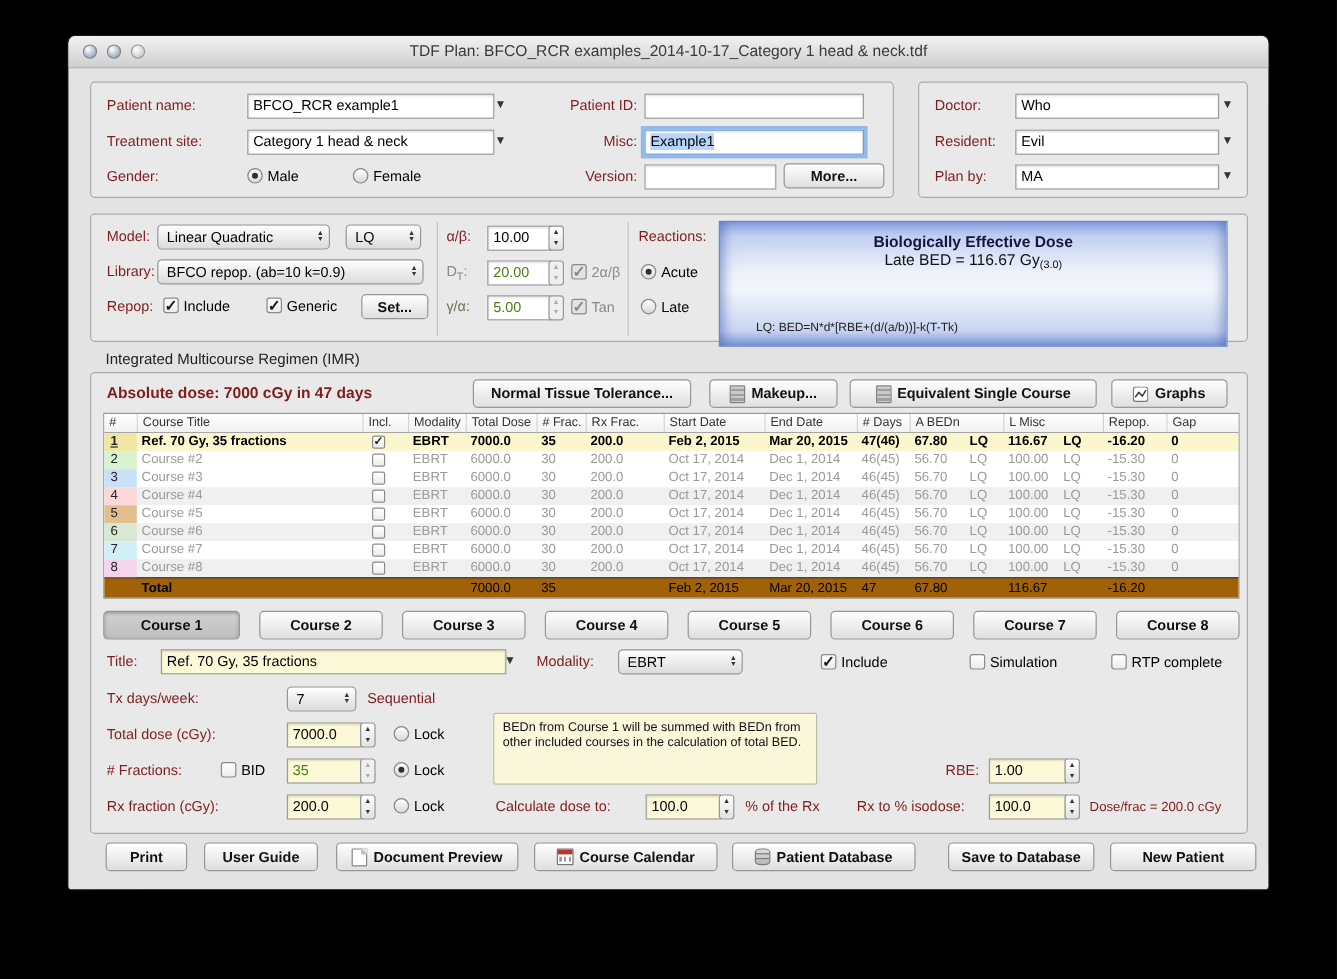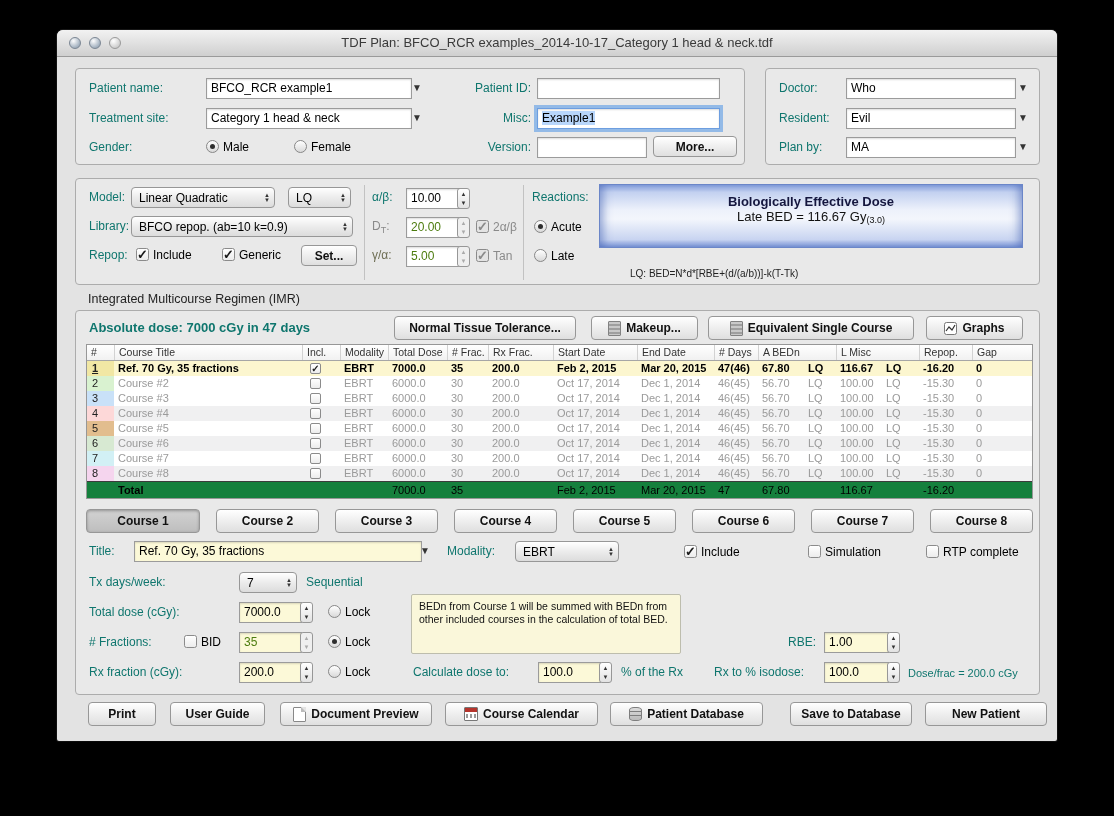--- a/index.html
+++ b/index.html
@@ -7,21 +7,21 @@
   .abs{position:absolute;}
   .window{position:absolute;left:57px;top:30px;width:1000px;height:711px;background:#e3e3e3;
     border-radius:6px 6px 2px 2px;box-shadow:0 18px 50px rgba(0,0,0,.95),0 0 0 1px #1c1c1c;}
   .titlebar{position:absolute;left:0;top:0;width:100%;height:26px;border-radius:6px 6px 0 0;
     background:linear-gradient(#f2f2f2,#cfcfcf);border-bottom:1px solid #9a9a9a;}
   .tl-btn{position:absolute;top:7px;width:12px;height:12px;border-radius:50%;
     background:radial-gradient(circle at 35% 30%,#fdfdfd,#a9b6c4 65%,#8493a2);border:1px solid #7c8794;box-sizing:border-box;}
   .tl-btn.b3{background:radial-gradient(circle at 35% 30%,#fff,#d2d2d2 65%,#b6b6b6);border-color:#9a9a9a;}
   .wtitle{position:absolute;left:0;right:0;top:5px;text-align:center;font-size:13px;color:#3a3a3a;}
   .gbox{position:absolute;border:1px solid #acacac;border-radius:4px;background:#e9e9e9;box-sizing:border-box;}
-  .lab{position:absolute;font-size:12px;color:#0f766e;line-height:20px;white-space:nowrap;}
+  .lab{position:absolute;font-size:12px;color:#7f1d1d;line-height:20px;white-space:nowrap;}
   .lab.r{text-align:right;}
   .lab.gray{color:#8a8a8a;}
   .lab.olive{color:#6e6e54;}
   .small-lab{font-size:11px;}
   .field{position:absolute;height:19px;line-height:19px;background:#fff;border:1px solid #9b9b9b;
     font-size:12px;padding:0 4px;box-shadow:inset 0 1px 2px rgba(0,0,0,.14);box-sizing:content-box;white-space:nowrap;overflow:hidden;}
   .field.yellow{background:#fcf9d8;}
   .field.dis{color:#4d7c0f;}
   .focusring{box-shadow:0 0 0 3px rgba(110,165,230,.7), inset 0 1px 2px rgba(0,0,0,.14);border-color:#6d9ee0;}
   .seltext{background:#b8d6fb;}
@@ -67,21 +67,21 @@
   .trow{height:15px;}
   .trow .td{color:#9a9a9a;}
   .trow.sel .td{color:#000;font-weight:700;}
   .trow.sel .numtext{text-decoration:underline;}
   .c-num{padding-left:5px;color:#222 !important;font-weight:400;}
   .trow.sel .c-num{font-weight:700;}
   .c-incl{display:flex;align-items:center;justify-content:flex-start;padding-left:8px;}
   .cb.rowcb{position:relative;width:11px;height:11px;font-size:10px;line-height:11px;border-radius:2px;}
   .c-ab,.c-lb{display:flex;}
   .c-abv,.c-lbv{width:46px;display:inline-block;}
-  .totrow{border-top:1px solid #3c3c3c;background:#15803d;}
+  .totrow{border-top:1px solid #3c3c3c;background:#a16207;}
   .totrow .td{color:#000;height:16px;line-height:16px;}
   .tot-label{font-weight:600;}
   
   .icon-grid{width:11px;height:13px;border:1px solid #828282;background:
     repeating-linear-gradient(180deg,#c9c9c9 0 2px,#9f9f9f 2px 4px);border-radius:1px;}
   .icon-page{width:11px;height:13px;background:#fff;border:1px solid #888;border-radius:1px;position:relative;}
   .icon-page::after{content:"";position:absolute;right:-1px;top:-1px;border-style:solid;border-width:0 5px 5px 0;
     border-color:transparent #e3e3e3 transparent transparent; border-bottom-color:#bbb;}
   .icon-cal{width:12px;height:12px;border:1px solid #777;border-radius:1px;background:#fff;position:relative;}
   .icon-cal::before{content:"";position:absolute;left:0;top:0;right:0;height:4px;background:#b5342c;}
@@ -210,21 +210,21 @@
     <div class="rlabel" style="left:417px;top:70px;color:#8a8a8a;">Tan</div>
 
     <div class="vline" style="left:447px;top:6px;height:95px;"></div>
 
     <div class="lab" style="left:456px;top:8px;">Reactions:</div>
     <div class="radio on" style="left:458px;top:41px;"></div>
     <div class="rlabel" style="left:475px;top:41px;">Acute</div>
     <div class="radio" style="left:458px;top:70px;"></div>
     <div class="rlabel" style="left:475px;top:70px;">Late</div>
 
-    <div class="bedpanel" style="left:523px;top:5px;width:424px;height:64px;">
+    <div class="bedpanel" style="left:523px;top:5px;width:424px;height:105px;">
       <div class="bed-title">Biologically Effective Dose</div>
       <div class="bed-late"><span>Late BED = 116.67 Gy</span><span class="sub">(3.0)</span></div>
     </div>
     <div class="formula" style="left:518px;top:89px;padding-left:36px;">LQ: BED=N*d*[RBE+(d/(a/b))]-k(T-Tk)</div>
   </div>
 
   <div class="sect-title" style="left:31px;top:262px;">Integrated Multicourse Regimen (IMR)</div>
 
   <div class="gbox" style="left:18px;top:280px;width:965px;height:385px;">
     <div class="lab boldtxt" style="left:13px;top:7px;font-size:13px;">Absolute dose:  7000 cGy in 47 days</div>

